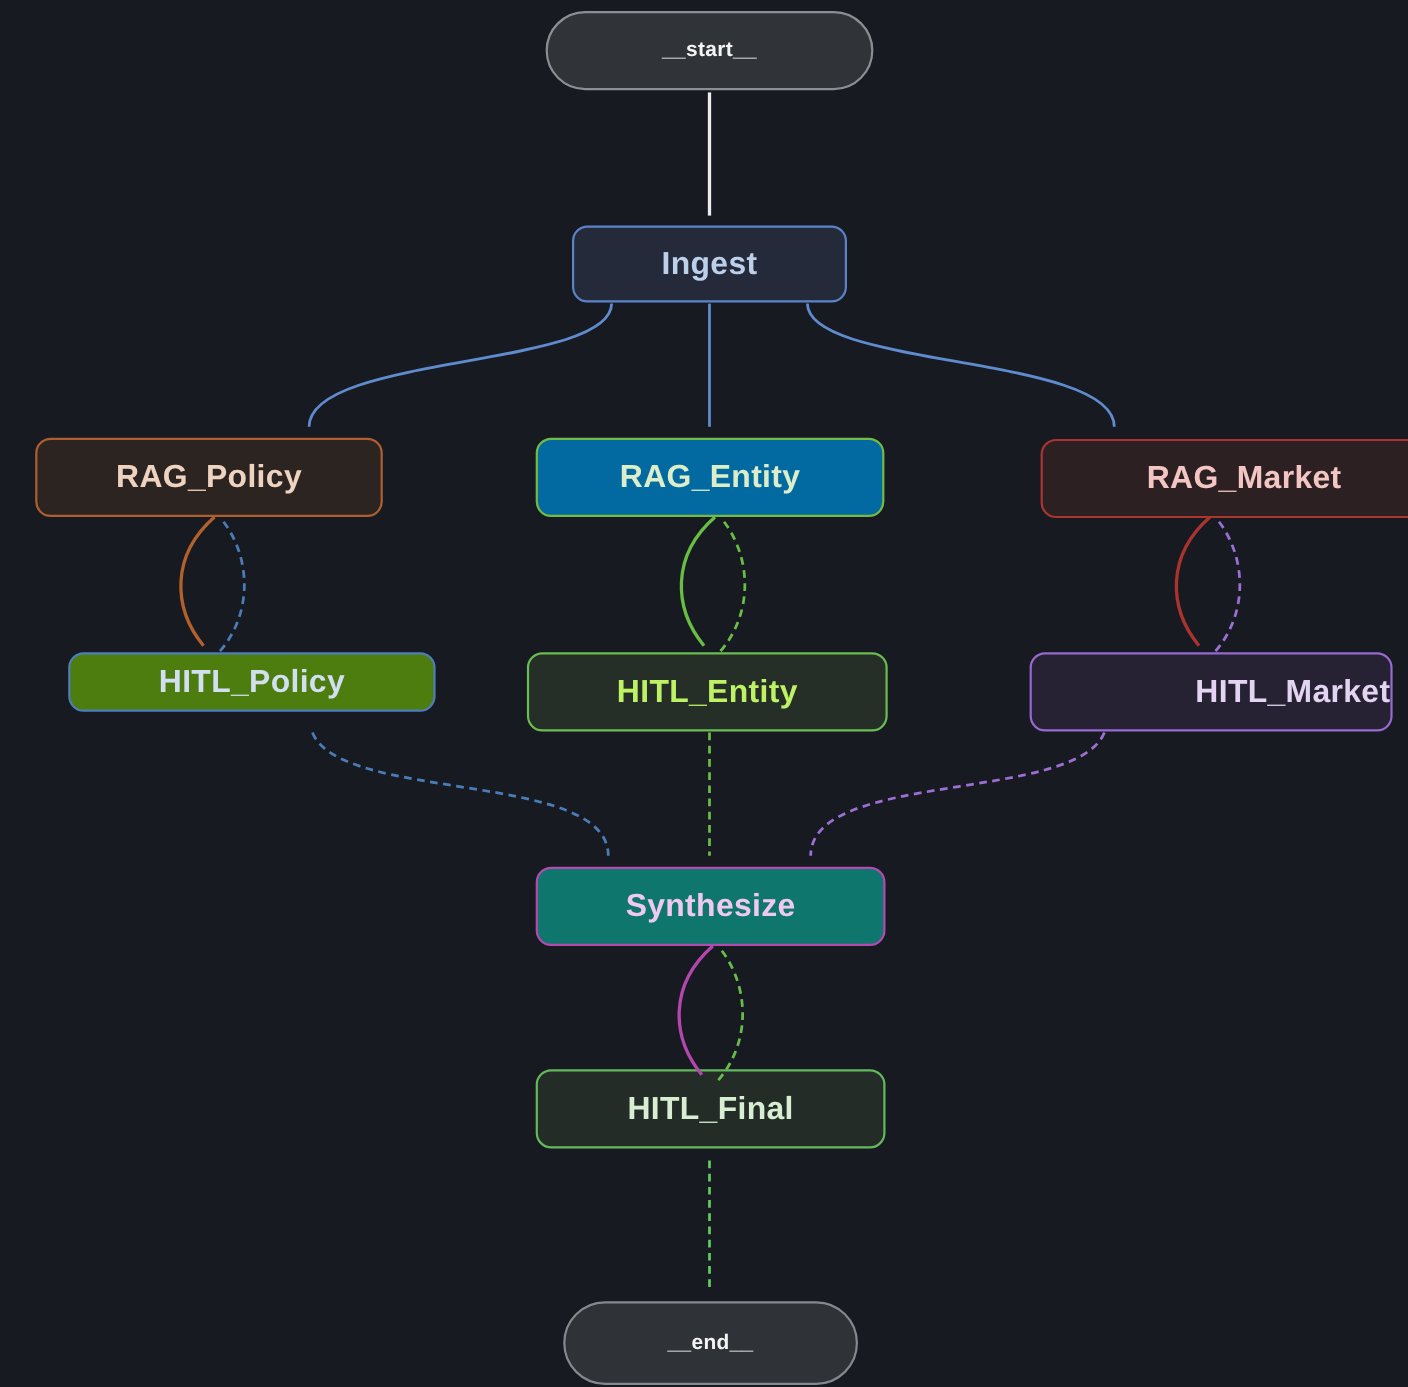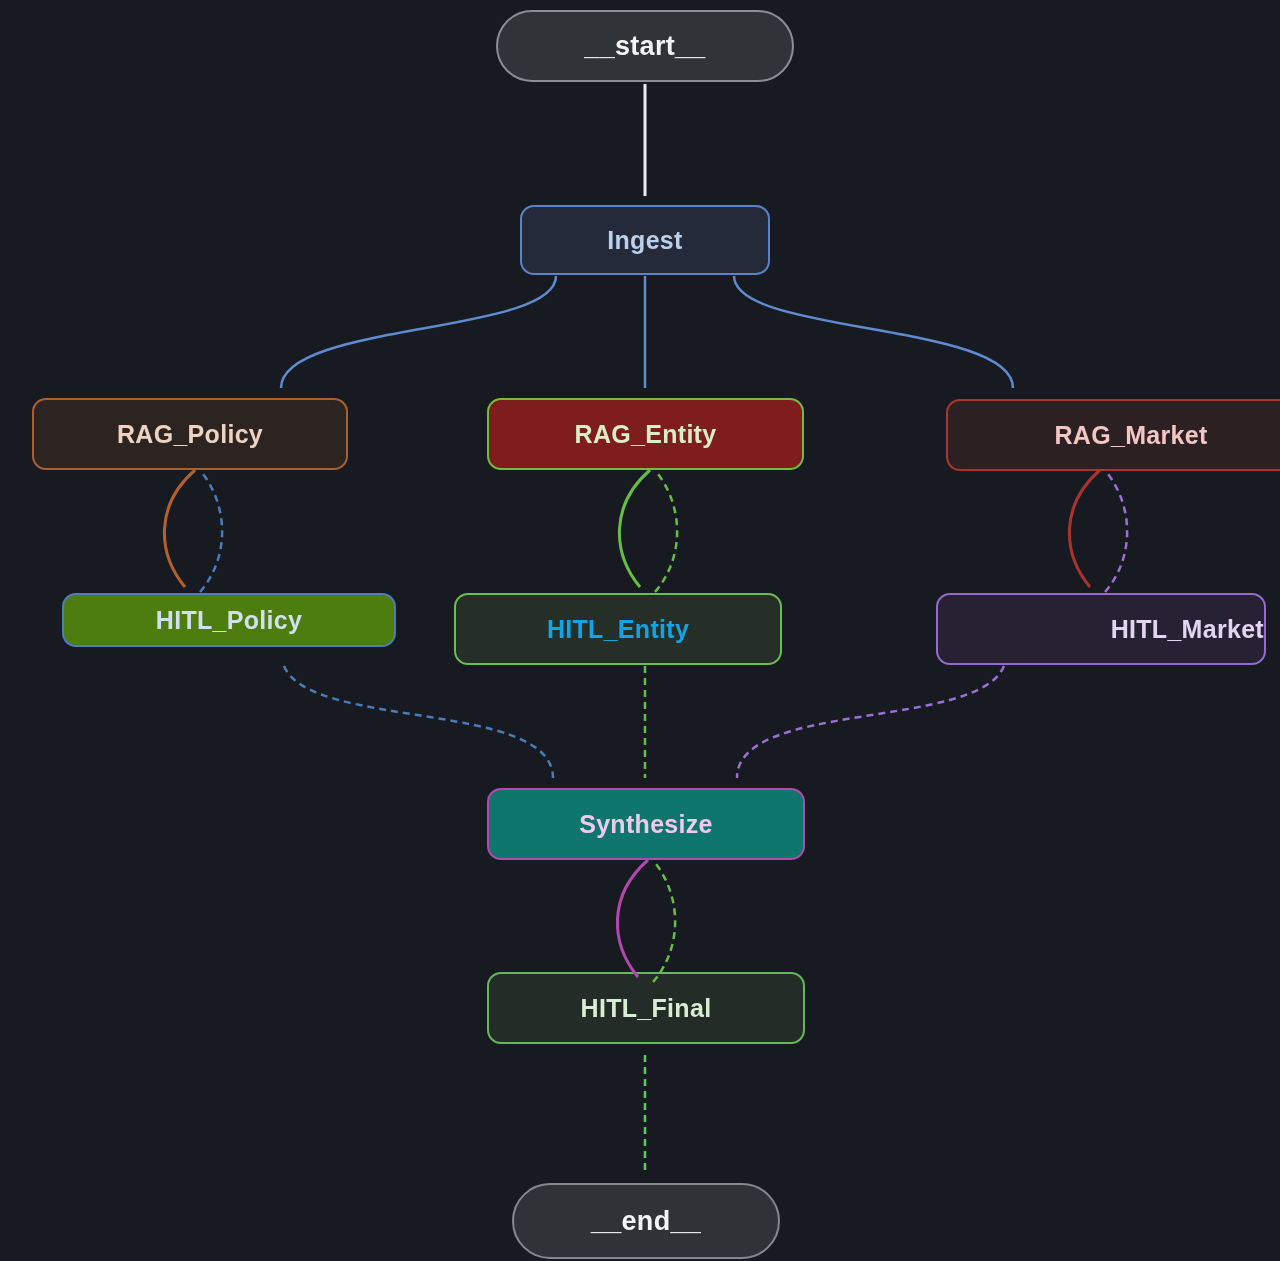--- a/index.html
+++ b/index.html
@@ -2,32 +2,32 @@
 <html><head>
 <meta charset="utf-8">
 <style>
   html,body{margin:0;padding:0;background:#181a22;}
   #stage{
     position:relative;width:1280px;height:1261px;background:#181a22;overflow:hidden;
     font-family:"Liberation Sans","DejaVu Sans",sans-serif;
   }
   .node{
     position:absolute;display:flex;align-items:center;justify-content:center;
-    box-sizing:border-box;font-size:25px;font-weight:600;letter-spacing:.3px;
+    box-sizing:border-box;font-size:29px;font-weight:600;letter-spacing:.3px;
   }
-  .pill{border-radius:40px;font-weight:700;font-size:27px;}
+  .pill{border-radius:40px;font-weight:700;font-size:19px;}
   .rect{border-radius:14px;}
   
   .n-start{left:496px;top:10px;width:298px;height:72px;background:#303337;border:2px solid #8b8e93;color:#f4f4f5;}
   .n-ingest{left:520px;top:205px;width:250px;height:70px;background:#242a3a;border:2px solid #5b84c8;color:#bccfeb;}
   .n-rag-policy{left:32px;top:398px;width:316px;height:72px;background:#2c2420;border:2.5px solid #ad5f30;color:#eed3c0;}
-  .n-rag-entity{left:487px;top:398px;width:317px;height:72px;background:#7f1d1d;border:2.5px solid #74bb44;color:#dceec9;}
+  .n-rag-entity{left:487px;top:398px;width:317px;height:72px;background:#0369a1;border:2.5px solid #74bb44;color:#dceec9;}
   .n-rag-market{left:946px;top:387px;width:370px;height:72px;background:#2c2023;border:2.5px solid #ab3530;color:#f3c6c3;margin-top:12px;}
   .n-hitl-policy{left:24px;top:593px;width:334px;height:54px;background:#4d7c0f;border:2.5px solid #4e7eb9;color:#d2dff0;margin-left:38px;}
-  .n-hitl-entity{left:454px;top:593px;width:328px;height:72px;background:#252e27;border:2.5px solid #6abd50;color:#0ea5e9;}
+  .n-hitl-entity{left:479px;top:593px;width:328px;height:72px;background:#252e27;border:2.5px solid #6abd50;color:#bef264;}
   .n-hitl-market{left:936px;top:593px;width:330px;height:72px;background:#272134;border:2.5px solid #9769d1;color:#e3d5f2;justify-content:flex-end;}
   .n-synthesize{left:487px;top:788px;width:318px;height:72px;background:#0f766e;border:2.5px solid #b449b0;color:#f0c9ee;}
   .n-hitl-final{left:487px;top:972px;width:318px;height:72px;background:#232c26;border:2.5px solid #64b95c;color:#d8eed3;}
   .n-end{left:512px;top:1183px;width:268px;height:76px;background:#2f3236;border:2px solid #85888d;color:#f4f4f5;}
   #edges{position:absolute;left:0;top:0;width:1280px;height:1261px;pointer-events:none;}
   #edges path{fill:none;}
 </style>
 </head>
 <body>
 

